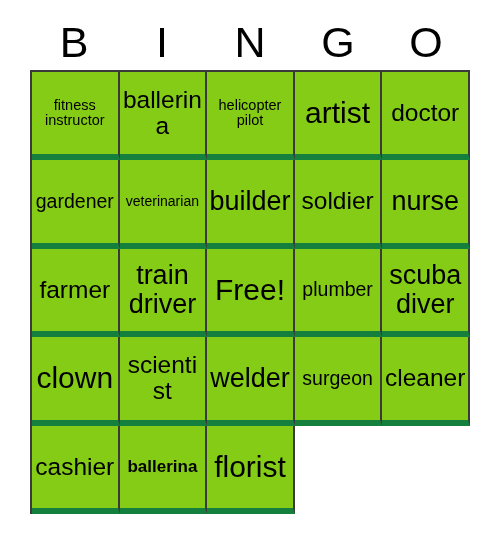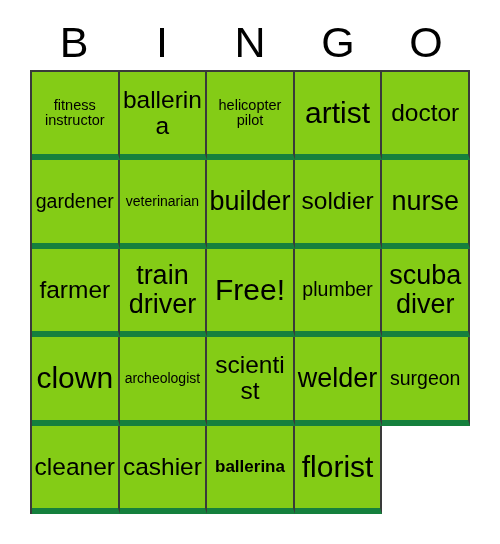--- a/index.html
+++ b/index.html
@@ -145,23 +145,20 @@
       </div>
       <div class="cell fs-md">
         <span class="cell-text">plumber</span>
       </div>
       <div class="cell fs-xxl">
         <span class="cell-text">scuba diver</span>
       </div>
       <div class="cell fs-huge">
         <span class="cell-text">clown</span>
       </div>
-      <div class="cell fs-xxs">
-        <span class="cell-text">archeologist</span>
-      </div>
       <div class="cell fs-xl">
         <span class="cell-text">scientist</span>
       </div>
       <div class="cell fs-xxl">
         <span class="cell-text">welder</span>
       </div>
       <div class="cell fs-md">
         <span class="cell-text">surgeon</span>
       </div>
       <div class="cell fs-xl">

